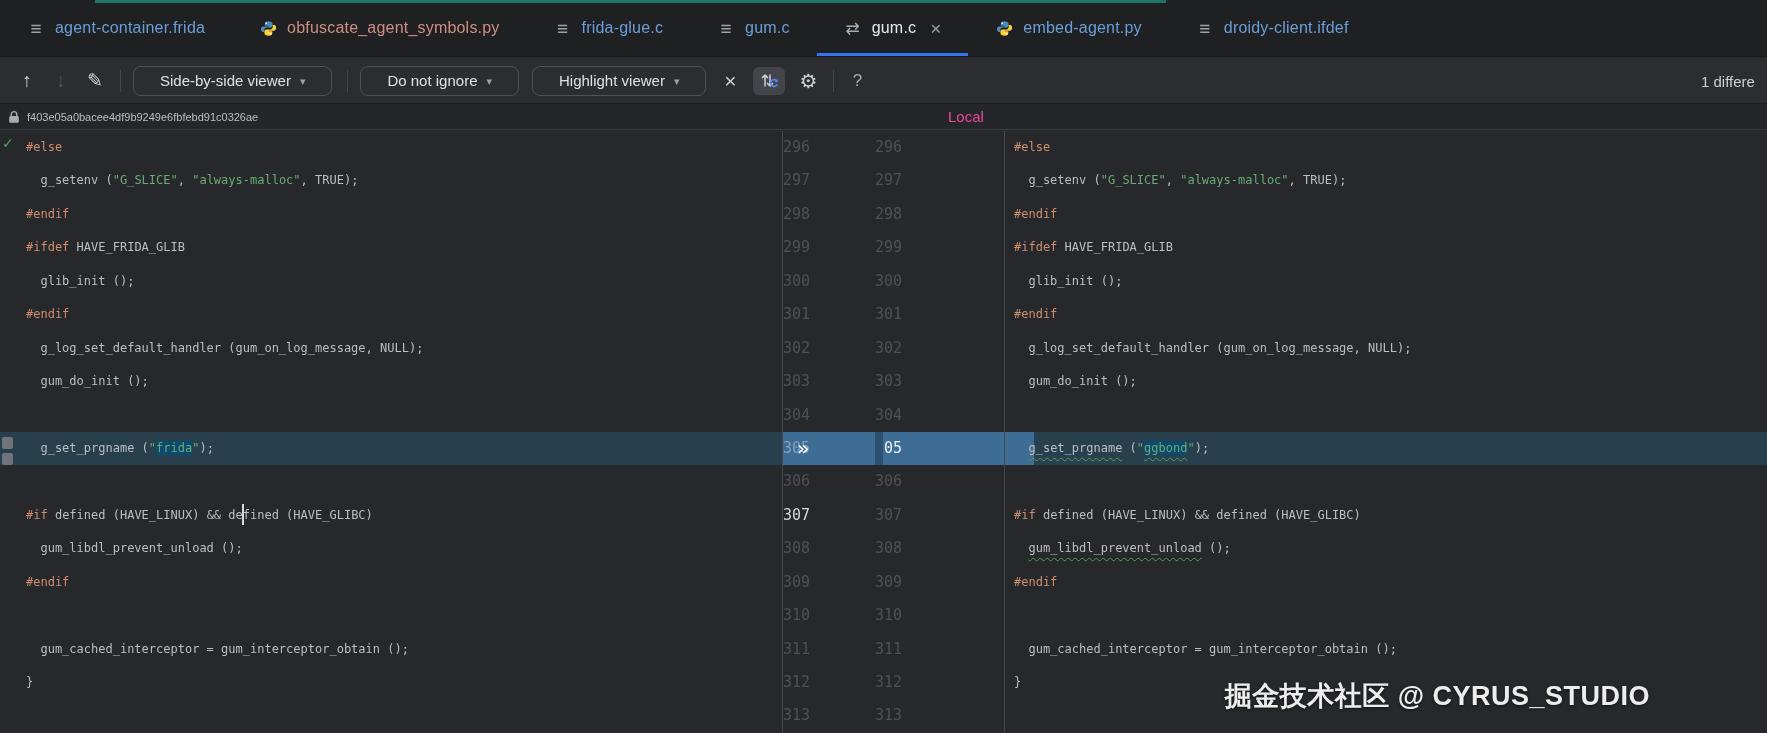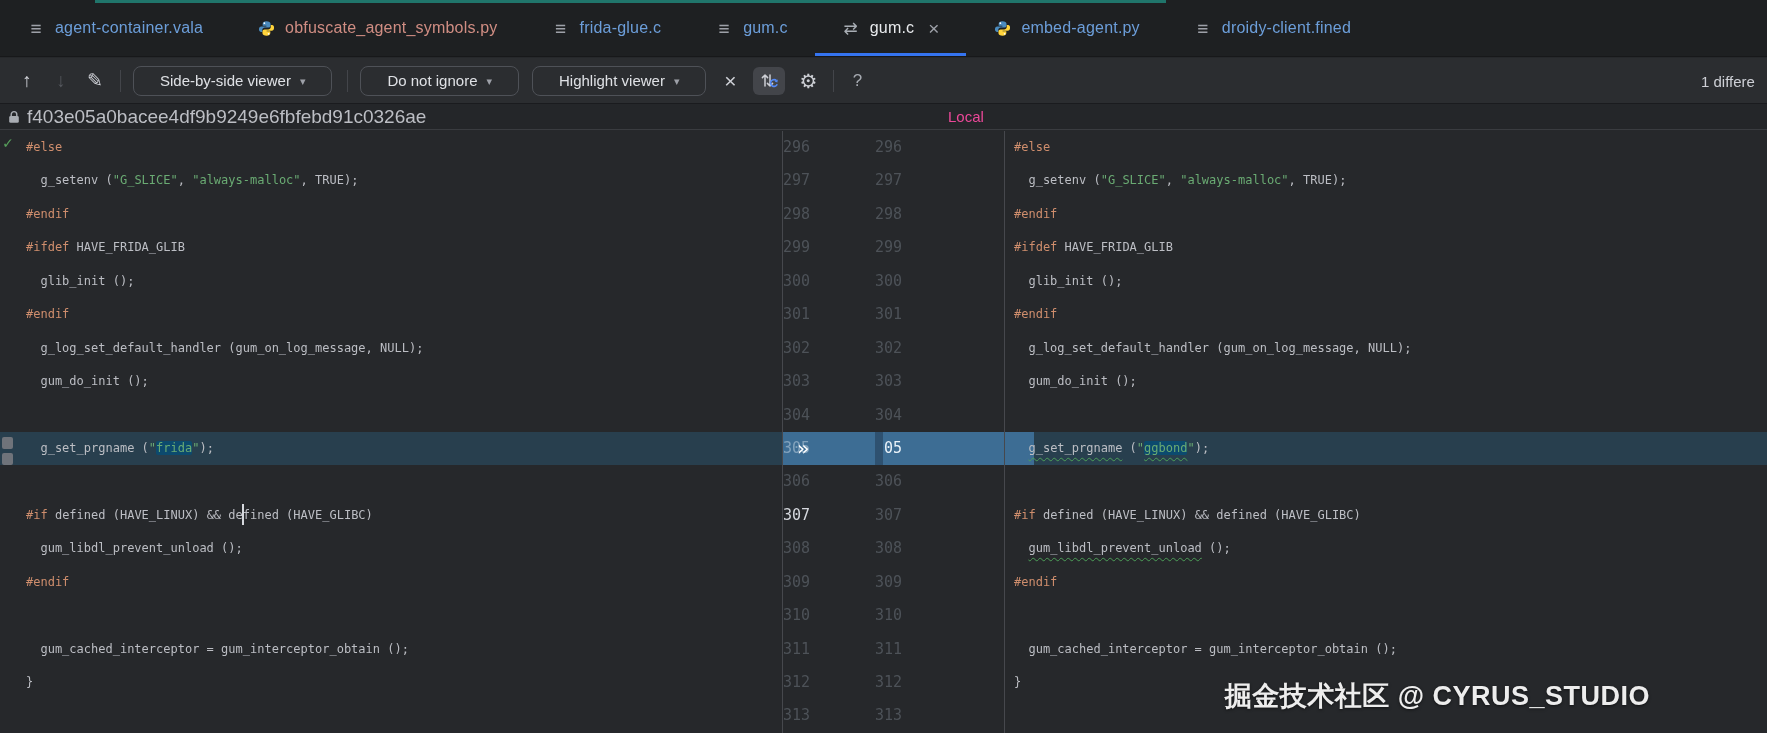--- a/index.html
+++ b/index.html
@@ -48,21 +48,21 @@
   .help-glyph{color:#A6AAB1;font-size:17px;}
   .diff-count{position:absolute;left:1701px;top:50%;transform:translateY(-50%);
     color:#CED0D6;font-size:15px;white-space:nowrap;}
 
   
   .diff-header{
     position:absolute;left:0;top:104px;width:1767px;height:26px;background:#242629;
     border-bottom:1px solid #3A3C40;box-sizing:border-box;display:flex;align-items:center;
   }
   .diff-header .lock{margin:0 7px 0 8px;display:inline-flex;}
-  .diff-header .rev{color:#BCBEC4;font-size:19px;}
+  .diff-header .rev{color:#BCBEC4;font-size:11px;}
   .diff-header .local{position:absolute;left:948px;color:#ec4899;font-size:15px;}
 
   
   .editor{position:absolute;left:0;top:131px;width:1767px;height:602px;background:#26282B;
     font-family:"DejaVu Sans Mono","Liberation Mono",monospace;}
   .pane,.gutter{position:absolute;top:0;height:100%;box-sizing:border-box;}
   .pane-left{left:0;width:783px;border-right:1px solid #46484D;}
   .gutter-l{left:783px;width:92px;}
   .gutter-r{left:875px;width:129px;}
   .pane-right{left:1004px;width:763px;border-left:1px solid #46484D;}
@@ -103,21 +103,21 @@
 
 <div class="app">
 
   <div class="topstrip"></div>
 
   <div class="tabbar" id="tabbar">
       <div class="tab tint-blue">
         <span class="ticon">
           <span class="lines-glyph">≡</span>
         </span>
-        <span class="tlabel">agent-container.vala</span>
+        <span class="tlabel">agent-container.frida</span>
       </div>
       <div class="tab tint-salmon">
         <span class="ticon">
           <svg width="17" height="17" viewBox="0 0 16 16">
             <path fill="#4B8BBE" d="M7.9 1.2c-2.2 0-3.5 1-3.5 2.5v1.7h3.5v.6H3.1C1.7 6 .9 7.2.9 8.8c0 1.3.6 2.4 1.8 2.4h1.3V9.5c0-1.3 1.1-2.4 2.5-2.4h3.3c1.1 0 2-.9 2-2V3.7c0-1.6-1.5-2.5-3.9-2.5z"></path>
             <circle fill="#fff" cx="6" cy="3" r=".8"></circle>
             <path fill="#FFD43B" d="M8.1 14.8c2.2 0 3.5-1 3.5-2.5v-1.7H8.1V10h4.8c1.4 0 2.2-1.2 2.2-2.8 0-1.3-.6-2.4-1.8-2.4H12v1.7c0 1.3-1.1 2.4-2.5 2.4H6.2c-1.1 0-2 .9-2 2v1.4c0 1.6 1.5 2.5 3.9 2.5z"></path>
             <circle fill="#fff" cx="10" cy="13" r=".8"></circle>
           </svg>
         </span>
@@ -150,21 +150,21 @@
             <path fill="#FFD43B" d="M8.1 14.8c2.2 0 3.5-1 3.5-2.5v-1.7H8.1V10h4.8c1.4 0 2.2-1.2 2.2-2.8 0-1.3-.6-2.4-1.8-2.4H12v1.7c0 1.3-1.1 2.4-2.5 2.4H6.2c-1.1 0-2 .9-2 2v1.4c0 1.6 1.5 2.5 3.9 2.5z"></path>
             <circle fill="#fff" cx="10" cy="13" r=".8"></circle>
           </svg>
         </span>
         <span class="tlabel">embed-agent.py</span>
       </div>
       <div class="tab tint-blue">
         <span class="ticon">
           <span class="lines-glyph">≡</span>
         </span>
-        <span class="tlabel">droidy-client.fined</span>
+        <span class="tlabel">droidy-client.ifdef</span>
       </div>
     </div>
 
   <div class="toolbar">
     <span class="tb-icon">↑</span>
     <span class="tb-icon disabled">↓</span>
     <span class="tb-icon">✎</span>
     <span class="tb-sep"></span>
     <div class="dd">
       <span class="dd-label">Side-by-side viewer</span>

